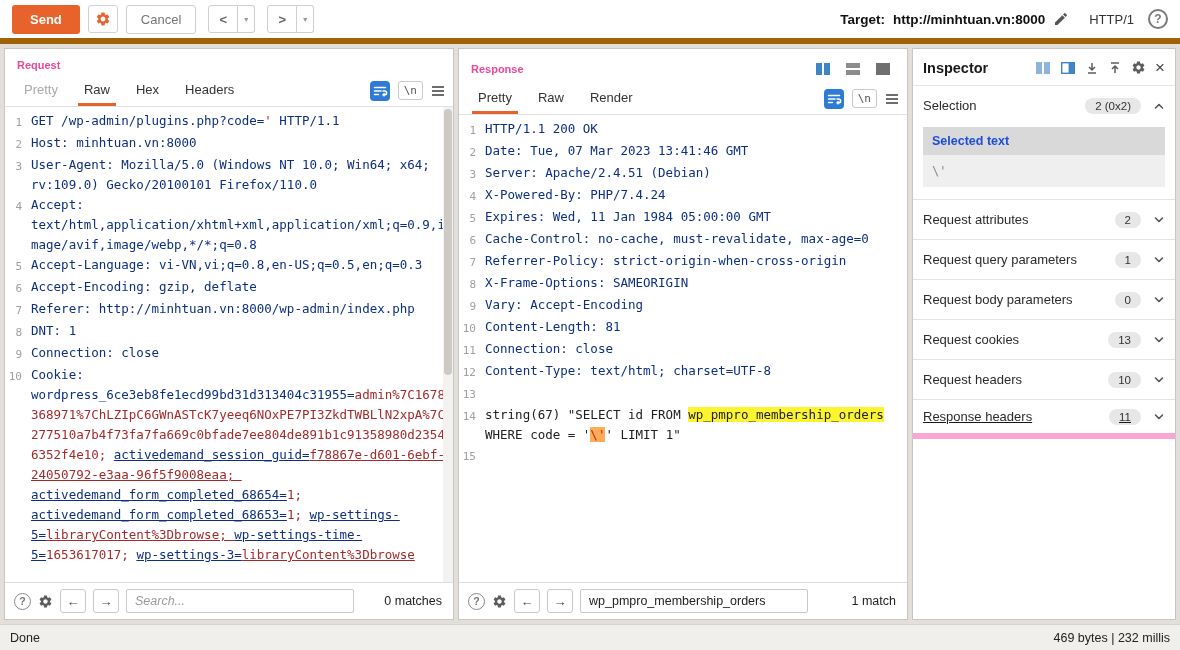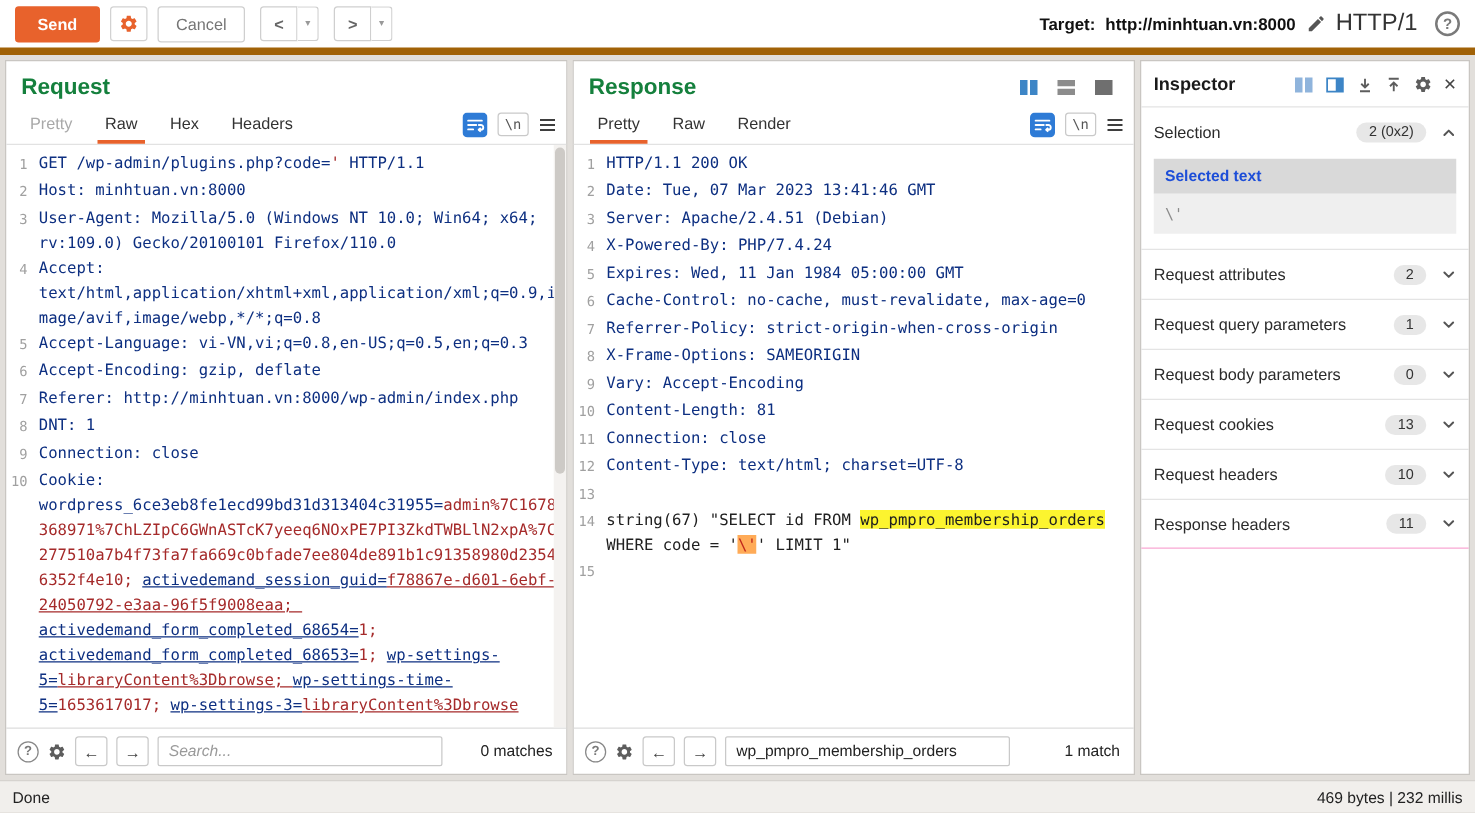--- a/index.html
+++ b/index.html
@@ -17,31 +17,31 @@
   .btn-send{background:#e8622c;color:#fff;font-weight:bold;font-size:13px;border:none;border-radius:3px;padding:7px 18px;}
   .icon-btn{width:30px;height:28px;border:1px solid #d2d2d2;border-radius:3px;background:#fff;display:flex;align-items:center;justify-content:center;}
   .gear-orange{color:#e8622c;}
   .btn-cancel{border:1px solid #cfcfcf;background:#fff;color:#757575;font-size:13px;border-radius:3px;padding:6px 14px;}
   .split{display:flex;margin-left:4px;}
   .split .main-b{width:30px;height:28px;border:1px solid #cfcfcf;border-radius:3px 0 0 3px;background:#fff;color:#666;font-size:13px;font-weight:bold;}
   .split .dd-b{width:17px;height:28px;border:1px solid #cfcfcf;border-left:none;border-radius:0 3px 3px 0;background:#fff;color:#999;font-size:7px;display:flex;align-items:center;justify-content:center;}
   .tb-spacer{flex:1;}
   .target-label,.target-value{font-weight:bold;font-size:13.5px;color:#111;}
   .pencil-btn{color:#555;display:flex;align-items:center;background:none;border:none;}
-  .httpver{font-size:19px;color:#333;}
+  .httpver{font-size:13px;color:#333;margin-left:12px;}
   .help-circle{width:20px;height:20px;border:2px solid #7a7a7a;border-radius:50%;color:#7a7a7a;font-weight:bold;font-size:12px;display:flex;align-items:center;justify-content:center;margin-left:6px;}
 
   
   .main{display:flex;gap:4px;padding:4px;height:580px;}
   .panel{background:#fff;border:1px solid #c9c6c2;display:flex;flex-direction:column;min-width:0;}
   .panel.request,.panel.response{width:450px;flex:none;}
   .panel.inspector{flex:1;}
 
   .panel-head{display:flex;align-items:center;justify-content:space-between;padding:10px 12px 4px;}
-  .panel-head h2{font-size:18px;font-weight:bold;color:#15803d;}
+  .panel-head h2{font-size:11px;font-weight:bold;color:#ec4899;}
   .view-btns{display:flex;gap:5px;}
   .view-btn{width:25px;height:20px;display:flex;align-items:center;justify-content:center;border:none;background:none;border-radius:3px;}
   .vb-blue{color:#3d85c6;} .vb-gray{color:#8c8c8c;} .vb-dark{color:#6f6f6f;}
 
   .tabs-row{display:flex;align-items:center;border-bottom:1px solid #e2e2e2;padding:0 8px 0 6px;}
   .tabs{display:flex;}
   .tab{padding:7px 13px 9px;font-size:13px;color:#333;position:relative;cursor:pointer;}
   .tab.active{font-weight:normal;}
   .tab.active::after{content:"";position:absolute;left:7px;right:7px;bottom:0;height:3px;background:#e8622c;}
   .tab.muted{color:#a9a9a9;}
@@ -83,21 +83,21 @@
   .ih-blue-light{color:#8fb4dc;} .ih-blue{color:#3d85c6;} .ih-gray{color:#5d5d5d;}
   .ih-close{font-size:17px;color:#444;line-height:1;background:none;border:none;}
   .insp-row{display:flex;align-items:center;padding:0 10px;height:40px;border-top:1px solid #e4e4e4;cursor:pointer;}
   .insp-label{font-size:13px;color:#2b2b2b;flex:1;}
   .badge{background:#e7e7e7;border-radius:9px;padding:2px 10px;font-size:11.5px;color:#333;margin-right:12px;}
   .chev{color:#555;flex:none;}
   .chev.up{transform:rotate(180deg);}
   .sel-block{padding:2px 10px 12px;}
   .sel-header{background:#d9d9d9;padding:7px 9px;font-size:12.5px;font-weight:bold;color:#1d4ed8;}
   .sel-value{background:#efefef;padding:9px;font-family:"DejaVu Sans Mono",monospace;font-size:12px;color:#8a8a8a;min-height:30px;}
-  #inspector-sections .insp-row:last-child{border-bottom:1px solid #f9a8d4;}
+  #inspector-sections .insp-row:last-child{border-bottom:6px solid #f9a8d4;text-decoration:underline;}
 
   
   .statusbar{height:26px;display:flex;align-items:center;padding:0 10px;background:#f1efec;border-top:1px solid #d6d3cf;font-size:12.5px;color:#222;}
   .status-right{margin-left:auto;}
 </style>
 </head>
 <body>
 
 <svg width="0" height="0" style="position:absolute" aria-hidden="true">
   <symbol id="i-gear" viewBox="0 0 24 24">

